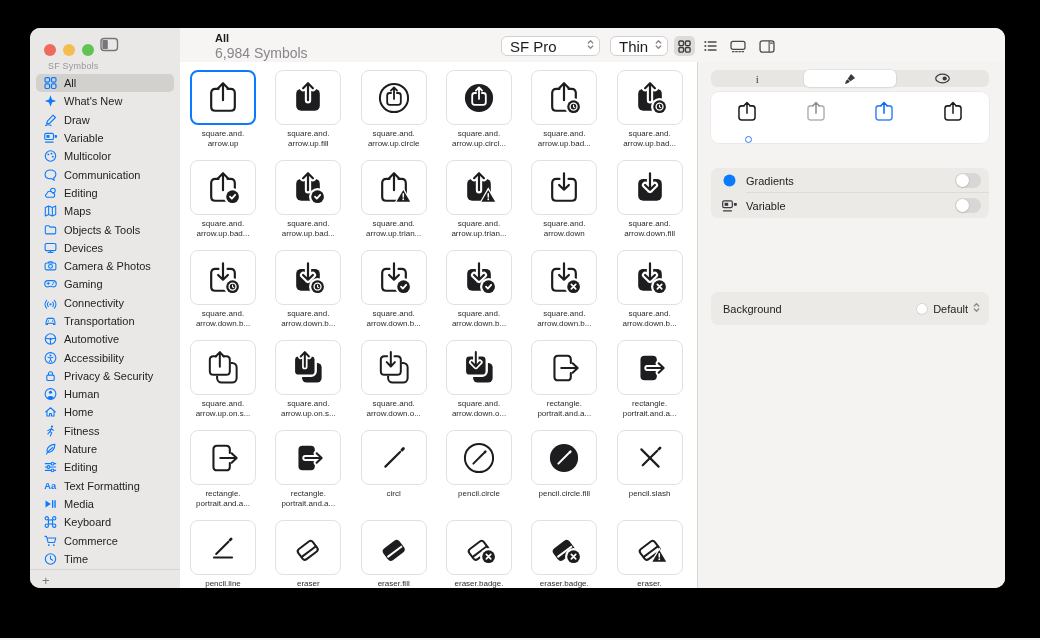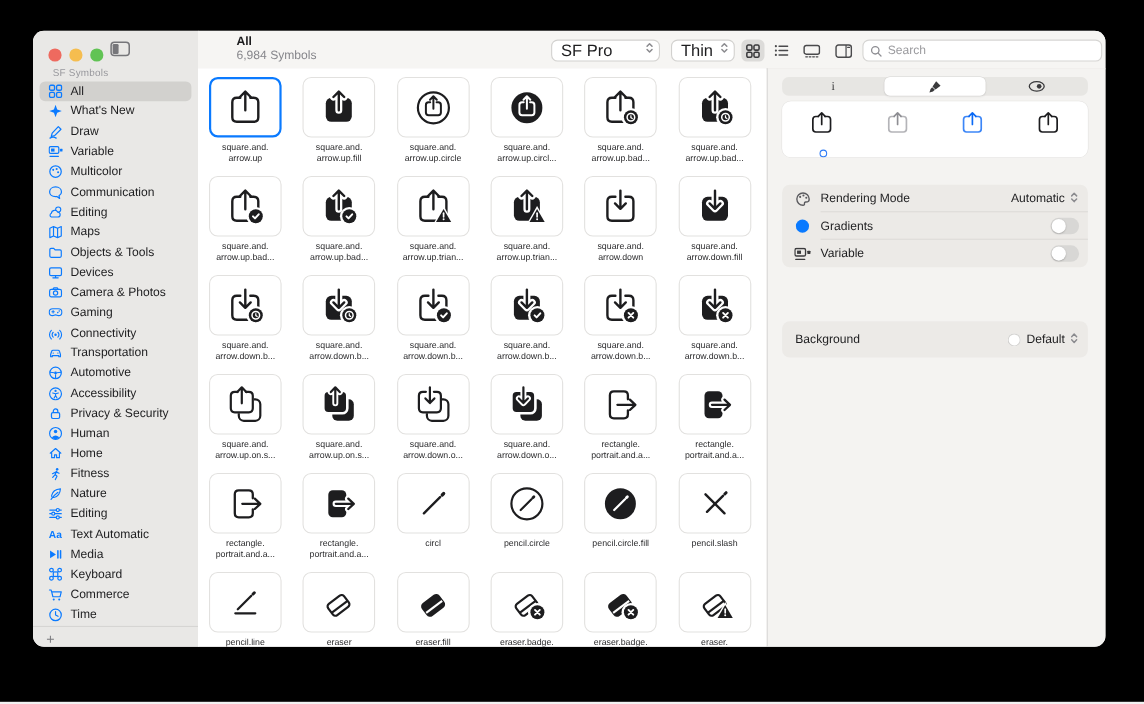--- a/index.html
+++ b/index.html
@@ -16,21 +16,21 @@
   .sb-items{position:absolute;left:6px;right:6px;top:46px}
   .sb-row{height:18.3px;display:flex;align-items:center;border-radius:5px;padding-left:7px;cursor:default}
   .sb-row.sel{background:#d2d1ce}
   .sb-ic{width:15px;height:14px;display:inline-flex;align-items:center;justify-content:center;flex:0 0 15px}
   .sb-lb{font-size:11px;color:#1d1d1f;margin-left:6px;white-space:nowrap}
   .sb-sep{position:absolute;left:0;right:0;top:541px;height:1px;background:#d6d5d3}
   .sb-plus{position:absolute;left:12px;top:545px;font-size:13px;color:#7a7a7e}
   
   .toolbar{position:absolute;left:150px;right:0;top:0;height:34px;background:#f6f5f3;border-bottom:1px solid #dedddb}
   .tb-title{position:absolute;left:35px;top:4px;font-size:11px;font-weight:700;color:#1d1d1f}
-  .tb-sub{position:absolute;left:35px;top:17px;font-size:11px;color:#86868b}
+  .tb-sub{position:absolute;left:35px;top:17px;font-size:14px;color:#86868b}
   .select{position:absolute;top:8px;height:20px;background:#fff;border:1px solid #d2d1cf;border-radius:6px;
           display:flex;align-items:center;justify-content:space-between;padding:0 4px 0 8px;box-sizing:border-box}
   .select .val{font-size:15px;color:#1d1d1f}
   .viewbtn{position:absolute;top:8px;height:20px;border-radius:5px;display:flex;align-items:center;justify-content:center}
   .viewbtn.sel{background:#dcdbd9}
   .search{position:absolute;top:8px;height:20px;background:#fff;border:1px solid #d6d5d3;border-radius:6px;
           display:flex;align-items:center;padding:0 6px;box-sizing:border-box}
   .search .ph{font-size:11px;color:#9b9b9f;margin-left:5px}
   
   .gridarea{position:absolute;left:150px;top:34px;width:517px;bottom:0;background:#fff}
@@ -288,21 +288,21 @@
             </svg>
           </span>
     <span class="sb-lb">Editing</span>
         </div>
         <div class="sb-row">
     <span class="sb-ic">
             <svg width="13" height="14" viewBox="0 0 14 14">
               <text x="0.4" y="10.6" font-size="10" font-weight="700" fill="#0a7aff" font-family="Liberation Sans,sans-serif">Aa</text>
             </svg>
           </span>
-    <span class="sb-lb">Text Automatic</span>
+    <span class="sb-lb">Text Formatting</span>
         </div>
         <div class="sb-row">
     <span class="sb-ic">
             <svg width="13" height="14" viewBox="0 0 14 14">
               <path d="M1.6 3.2 V10.8 L7.4 7 Z" fill="#0a7aff"></path>
               <path d="M9.3 3.4 V10.6 M11.9 3.4 V10.6" stroke="#0a7aff" stroke-width="1.5" stroke-linecap="round"></path>
             </svg>
           </span>
     <span class="sb-lb">Media</span>
         </div>
@@ -386,27 +386,20 @@
         <path d="M2.6 12.6 h1.6 M6 12.6 h1.6 M9.4 12.6 h1.6 M12.8 12.6 h1.6" stroke="#4a4a4c" stroke-width="1.3" stroke-linecap="round"></path>
       </svg>
   </div>
   <div class="viewbtn" style="left:725px;width:23px">
     <svg width="16" height="13" viewBox="0 0 17 14">
         <rect x="1" y="1" width="15" height="12" rx="2.4" fill="none" stroke="#4a4a4c" stroke-width="1.4"></rect>
         <path d="M10.8 1 V13" stroke="#4a4a4c" stroke-width="1.2"></path>
         <path d="M12.4 3.4 h1.8" stroke="#4a4a4c" stroke-width="1.2" stroke-linecap="round"></path>
       </svg>
   </div>
-  <div class="search" style="left:754px;width:218px">
-    <svg width="11" height="11" viewBox="0 0 14 14">
-        <circle cx="6" cy="6" r="4.3" fill="none" stroke="#8e8e93" stroke-width="1.5"></circle>
-        <path d="M9.3 9.3 L12.6 12.6" stroke="#8e8e93" stroke-width="1.5" stroke-linecap="round"></path>
-      </svg>
-    <span class="ph">Search</span>
-  </div>
 
   <div class="gridarea" id="gridArea">
       <div class="tile sel" style="left:10.0px;top:8px">
         <span style="display:flex">
           <svg viewBox="0 0 44 44">
             <path d="M17 12H13.5Q9 12 9 16.5V31.5Q9 36 13.5 36H30.5Q35 36 35 31.5V16.5Q35 12 30.5 12H27" fill="none" stroke="#1d1d1f" stroke-width="2.4" stroke-linecap="round" stroke-linejoin="round"></path>
             <path d="M22 24.5V6.2M16.6 11.2 22 5.8 27.4 11.2" fill="none" stroke="#1d1d1f" stroke-width="2.4" stroke-linecap="round" stroke-linejoin="round"></path>
           </svg>
         </span>
       </div>
@@ -849,38 +842,20 @@
           </svg></span>
         <span class="pv" style="left:229px"><svg viewBox="0 0 34 34" width="26" height="26">
             <path d="M13 9H10Q6.5 9 6.5 12.5V24Q6.5 27.5 10 27.5H24Q27.5 27.5 27.5 24V12.5Q27.5 9 24 9H21" fill="none" stroke="#1d1d1f" stroke-width="2" stroke-linecap="round"></path>
             <path d="M17 18.5V4.9M12.9 8.9 17 4.6 21.1 8.9" fill="none" stroke="#1d1d1f" stroke-width="2" stroke-linecap="round" stroke-linejoin="round"></path>
           </svg></span>
       </div>
 
     <div class="group" style="top:106px">
       <div class="irow">
         <span class="ric">
-          <svg width="14" height="14" viewBox="0 0 14 14">
-              <path d="M7 1.4 A5.6 5.6 0 1 0 7 12.6 Q8.6 12.6 8.3 11.1 Q8.1 9.8 9.3 9.6 L11.1 9.5 Q12.6 9.3 12.6 7 A5.6 5.6 0 0 0 7 1.4 Z" fill="none" stroke="#5a5a5e" stroke-width="1.25"></path>
-              <circle cx="4.4" cy="5" r="0.95" fill="#5a5a5e"></circle>
-              <circle cx="7.4" cy="3.7" r="0.95" fill="#5a5a5e"></circle>
-              <circle cx="10" cy="5.7" r="0.95" fill="#5a5a5e"></circle>
-            </svg>
-        </span>
-        <span class="rlb">Rendering Mode</span>
-        <span class="rowval">
-          <span>Automatic</span>
-          <span style="margin-left:4px" id="stp3"><svg width="9" height="13" viewBox="0 0 10 14">
-                <path d="M2.5 5.4 L5 2.8 L7.5 5.4 M2.5 8.6 L5 11.2 L7.5 8.6" fill="none" stroke="#8a8a8e" stroke-width="1.5" stroke-linecap="round" stroke-linejoin="round"></path>
-              </svg></span>
-        </span>
-        <span class="rsep"></span>
-      </div>
-      <div class="irow">
-        <span class="ric">
           <svg width="13" height="13" viewBox="0 0 13 13">
               <circle cx="6.5" cy="6.5" r="6" fill="#0a7aff"></circle>
             </svg>
         </span>
         <span class="rlb">Gradients</span>
         <span class="toggle">
             <span class="knob"></span>
           </span>
         <span class="rsep"></span>
       </div>

